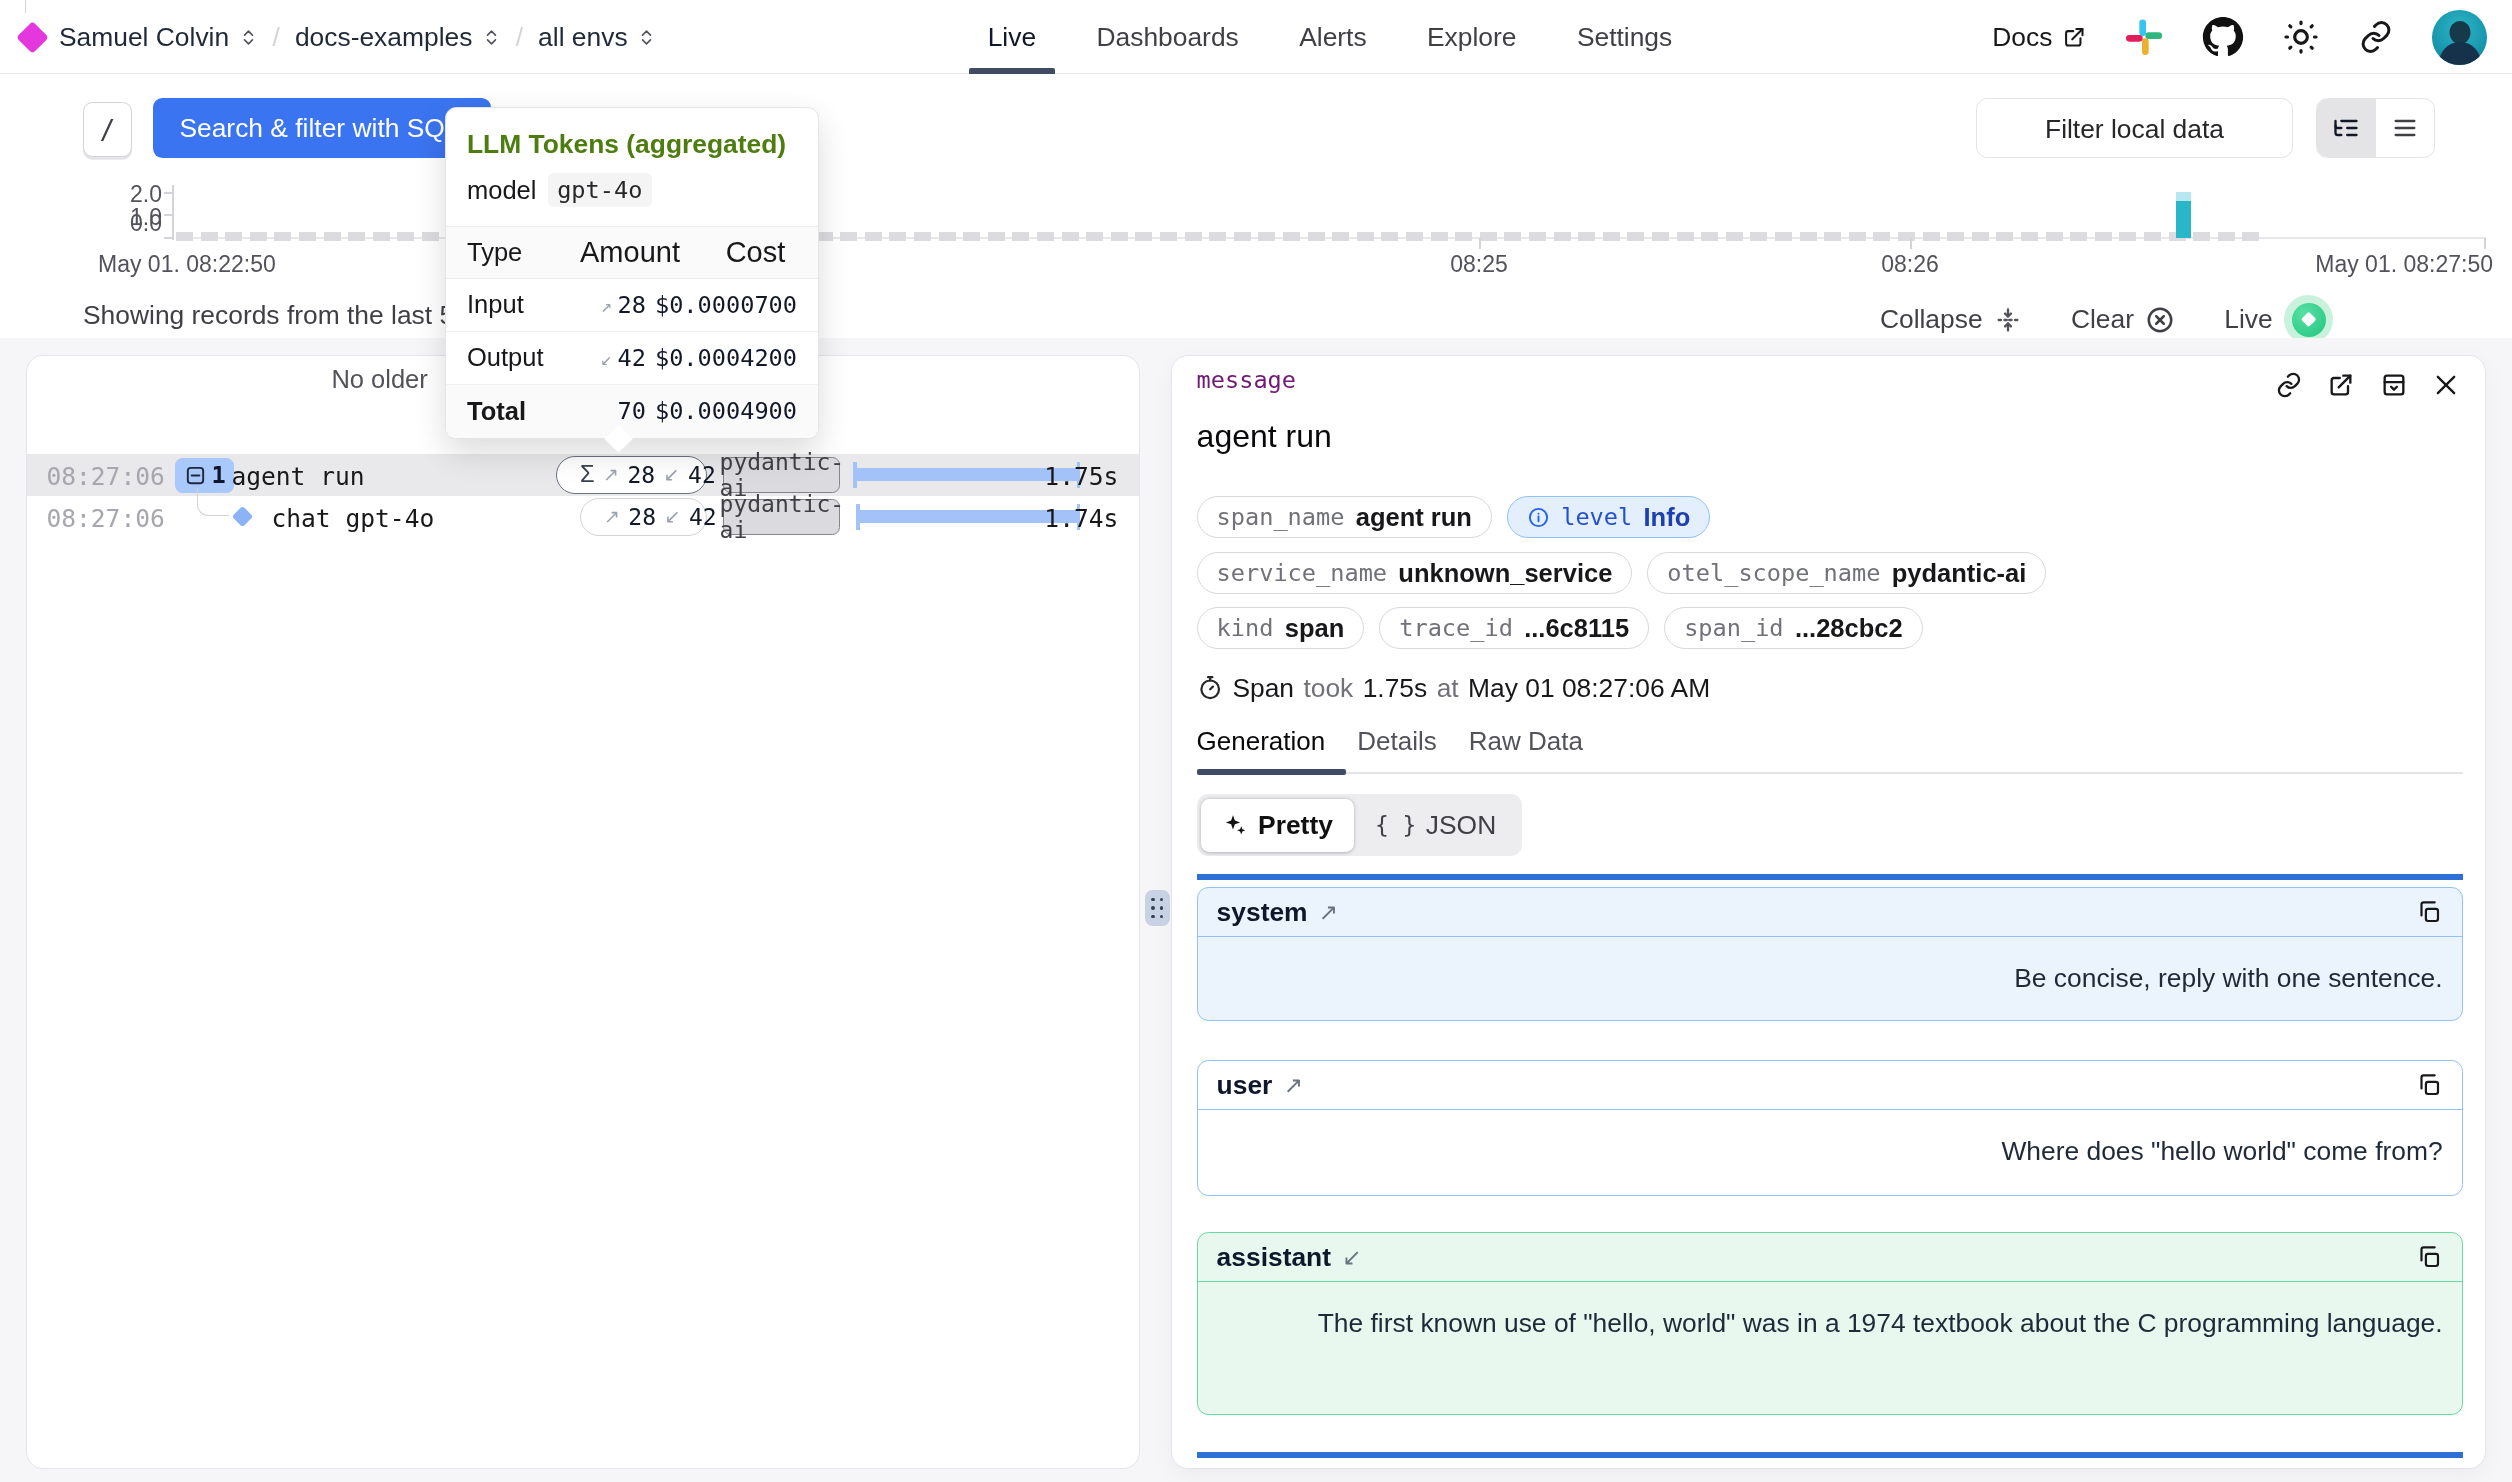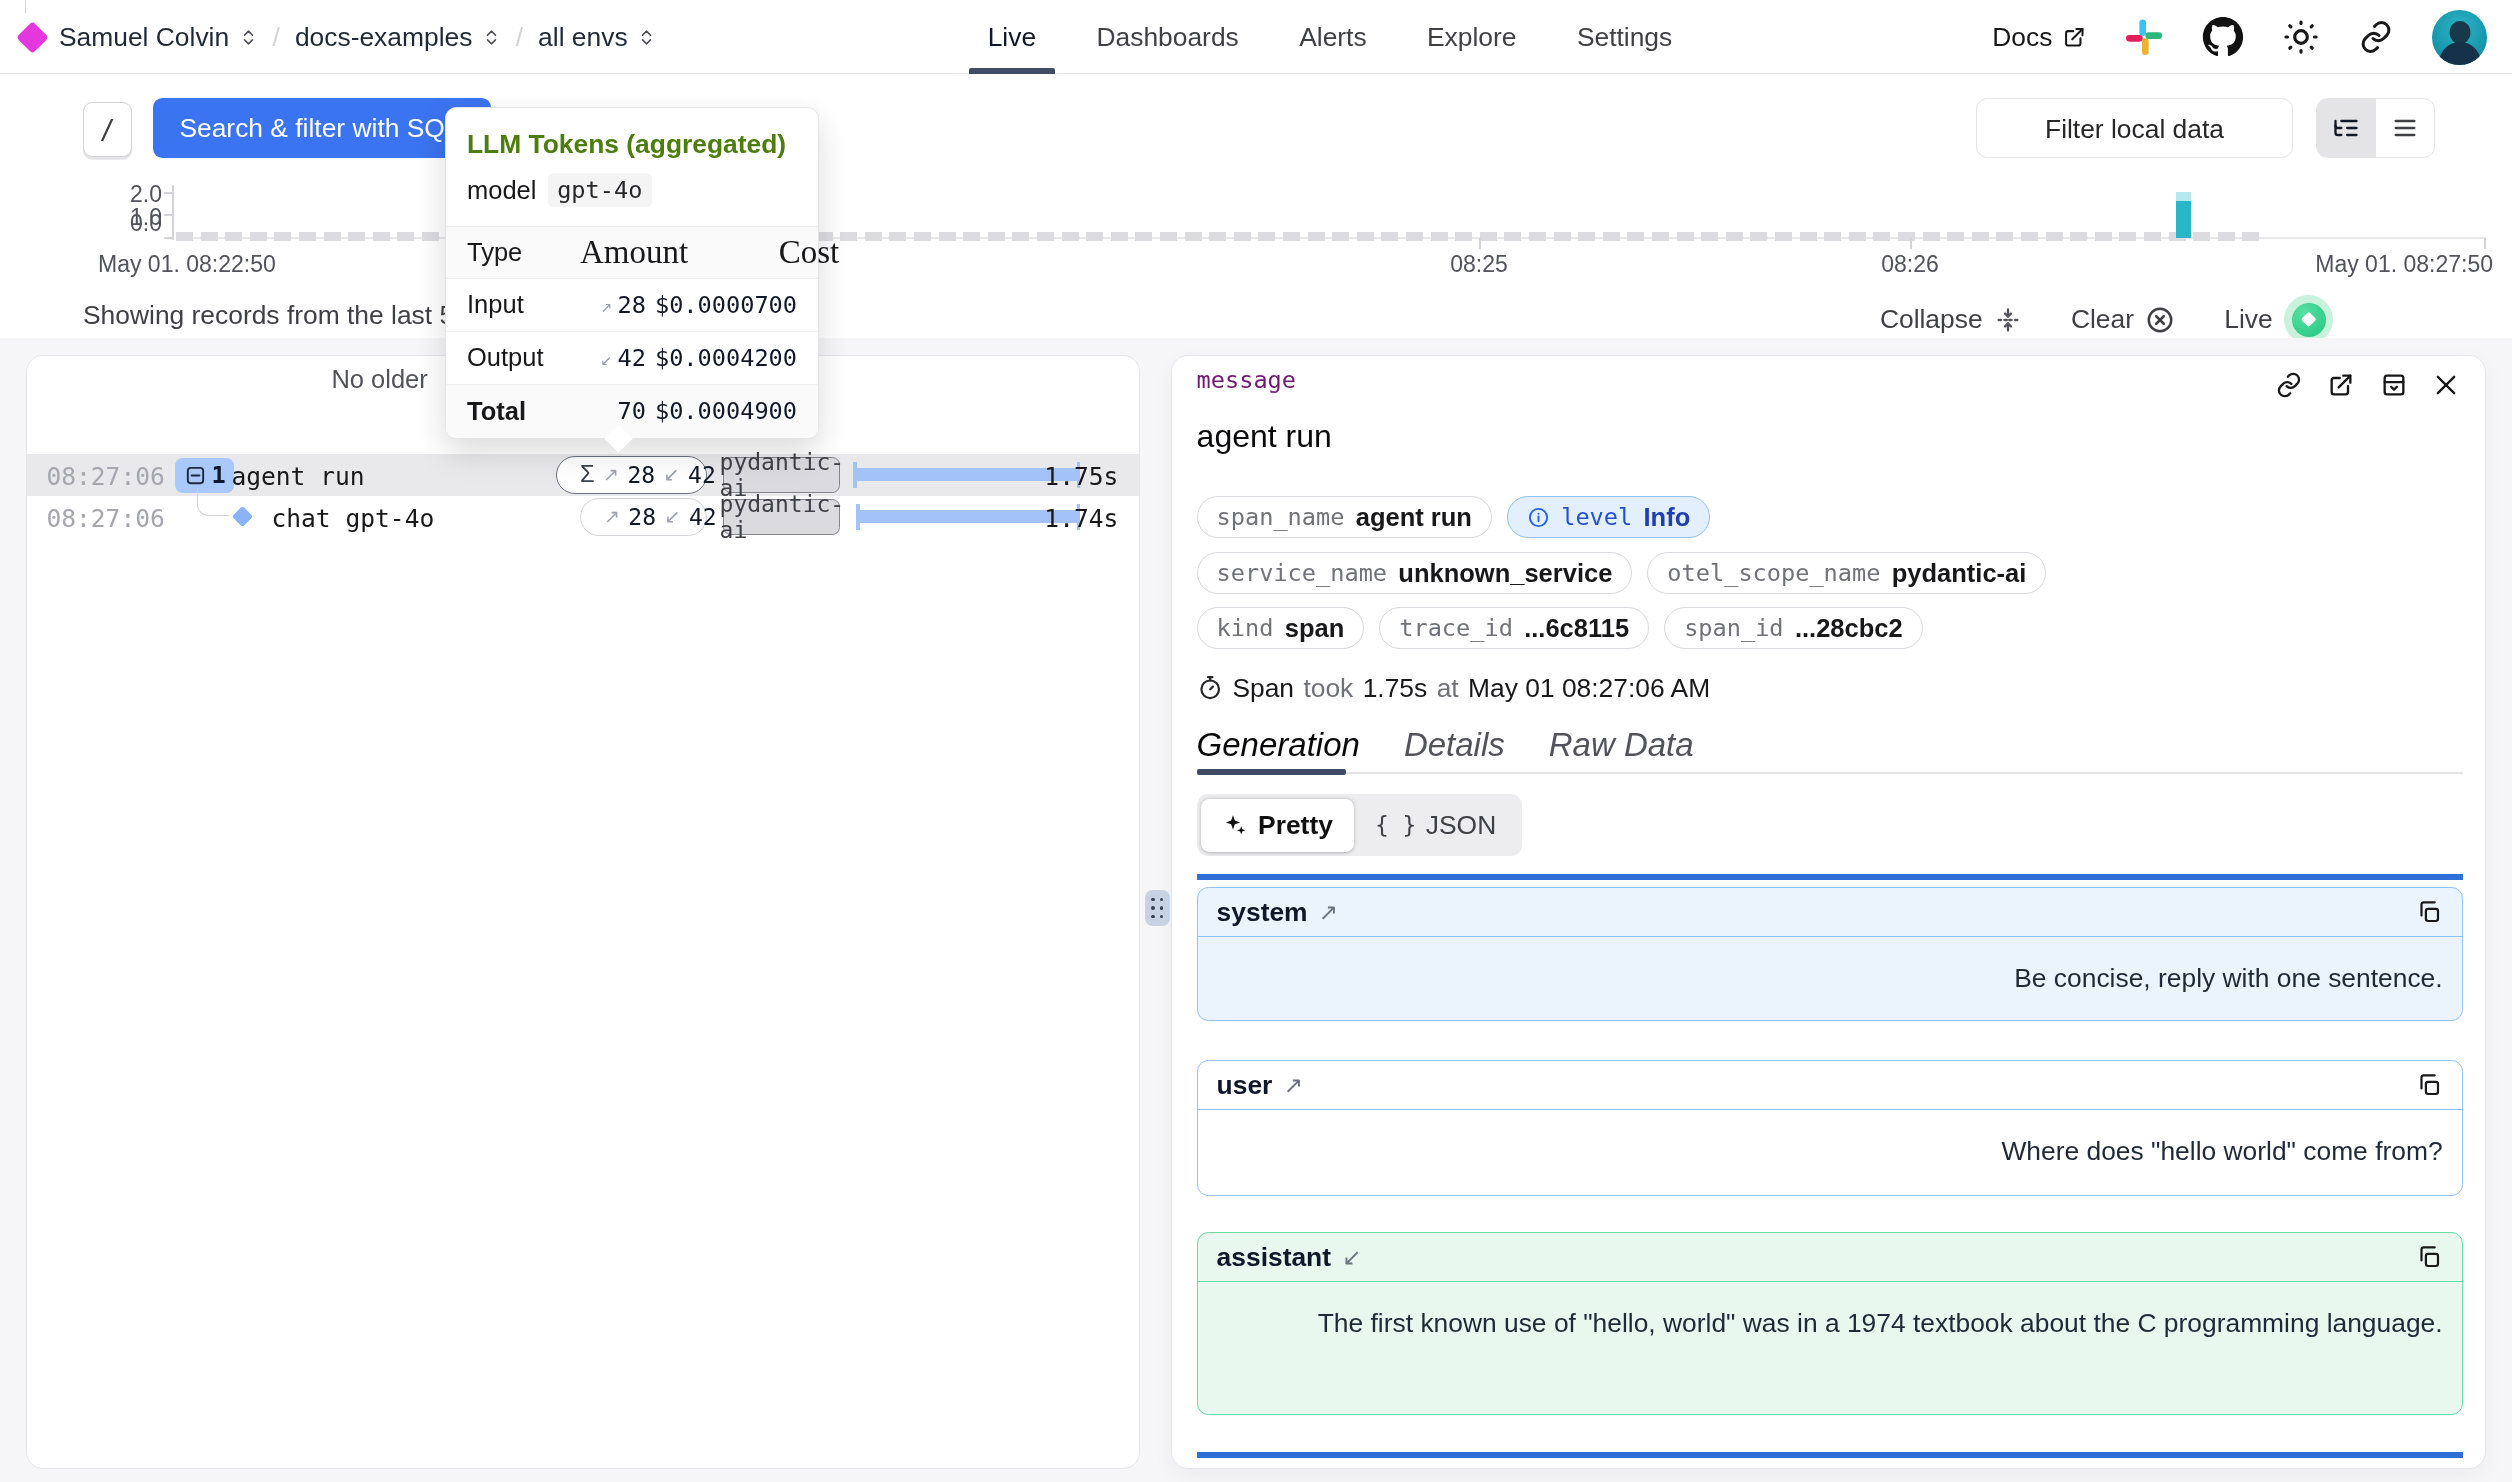--- a/index.html
+++ b/index.html
@@ -103,21 +103,21 @@
   .rp-title { position:absolute; left:24.6px; top:62px; font-size:32px; color:#09090b; }
   .pill-row { position:absolute; left:24.6px; display:flex; gap:15px; }
   .attr-pill { height:42px; border:1.9px solid #d9d9de; border-radius:21px; background:#fff; display:flex; align-items:center; gap:11.3px; padding:0 19px; cursor:pointer; }
   .attr-pill .k { font-size:23.6px; color:#71717a; font-family:"DejaVu Sans Mono", monospace; }
   .attr-pill .v { font-size:25.5px; font-weight:600; color:#18181b; }
   .attr-pill.level { background:#e3effc; border-color:#90c2f7; }
   .attr-pill.level .k { color:#2450c9; }
   .attr-pill.level .v { color:#1e3fae; font-weight:700; }
   .took-line { position:absolute; left:24.6px; top:317px; display:flex; align-items:center; gap:9.4px; font-size:26.4px; color:#18181b; }
   .took-line .dim { color:#71717a; }
-  .tabs { position:absolute; left:24.6px; top:370px; display:flex; gap:44px; font-size:33px; color:#52525b;font-style:italic; }
+  .tabs { position:absolute; left:24.6px; top:370px; display:flex; gap:32px; font-size:26px; color:#52525b; }
   .tab { cursor:pointer; padding-bottom:13.2px; }
   .tab.active { color:#09090b; }
   .tabs-line { position:absolute; left:24.6px; top:416px; width:1266px; height:1.9px; background:#e4e4e7; }
   .tabs-bar { position:absolute; left:24.6px; top:413px; width:149px; height:5.7px; background:#3f4c63; border-radius:1.9px; }
   .seg { position:absolute; left:24.6px; top:438px; display:inline-flex; background:#ededf0; border-radius:11.3px; padding:4.7px; }
   .seg-item { display:flex; align-items:center; gap:9.4px; height:53px; padding:0 21px; font-size:26.4px; color:#3f3f46; cursor:pointer; border-radius:8.5px; }
   .seg-item.active { background:#fff; font-weight:600; color:#111111; box-shadow:0 0.9px 3.8px rgba(0,0,0,0.25); }
   .seg-item .braces { font-family:"DejaVu Sans Mono", monospace; font-size:23px; }
   .blue-rule { position:absolute; left:24.6px; width:1266px; height:5.7px; background:#2f6fd8; }
 
@@ -135,21 +135,21 @@
   
   .tooltip { position:absolute; left:445px; top:107px; width:374px; background:#fff; border:1.9px solid #e4e4e7; border-radius:11.3px; box-shadow:0 13.2px 32px rgba(0,0,0,0.14); z-index:50; }
   .tt-title { padding:21px 21px 5.7px; font-size:26.4px; font-weight:700; color:#4d7c0f; }
   .tt-model { padding:7.6px 21px 19px; display:flex; align-items:center; gap:11.3px; font-size:25.5px; color:#18181b; }
   .tt-chip { font-family:"DejaVu Sans Mono", monospace; font-size:23.6px; color:#27272a; background:#f4f4f5; border-radius:5.7px; padding:2.8px 9.4px; }
   .tt-row { display:grid; grid-template-columns:113px 1fr 151px; align-items:center; height:53px; padding:0 21px; font-size:25.5px; }
   .tt-row .amt { display:flex; justify-content:flex-end; align-items:center; gap:5.7px; font-family:"DejaVu Sans Mono", monospace; font-size:23.6px; color:#111827; }
   .tt-row .amt .dir { color:#9ca3af; font-size:19px; }
   .tt-row .cost { text-align:right; font-family:"DejaVu Sans Mono", monospace; font-size:23.6px; color:#111827; }
   .tt-head { background:#fafafa; border-top:1.9px solid #ececef; border-bottom:1.9px solid #ececef; color:#18181b; }
-  .tt-head .amt,.tt-head .cost { font-family:Liberation Serif, serif; font-size:33px; color:#18181b; }
+  .tt-head .amt,.tt-head .cost { font-family:Liberation Sans, sans-serif; font-size:29px; color:#18181b;text-align:center; }
   .tt-data { border-bottom:1.9px solid #f1f1f3; }
   .tt-total { background:#fafafa; border-bottom:none; border-radius:0 0 9.4px 9.4px; }
   .tt-total .type { font-weight:700; }
   .tt-arrow { position:absolute; left:162px; bottom:-12.3px; width:21px; height:21px; background:#fff; border-right:1.9px solid #e4e4e7; border-bottom:1.9px solid #e4e4e7; transform:rotate(45deg); }
 </style>
 </head>
 <body>
 
 <div class="screen">
 

